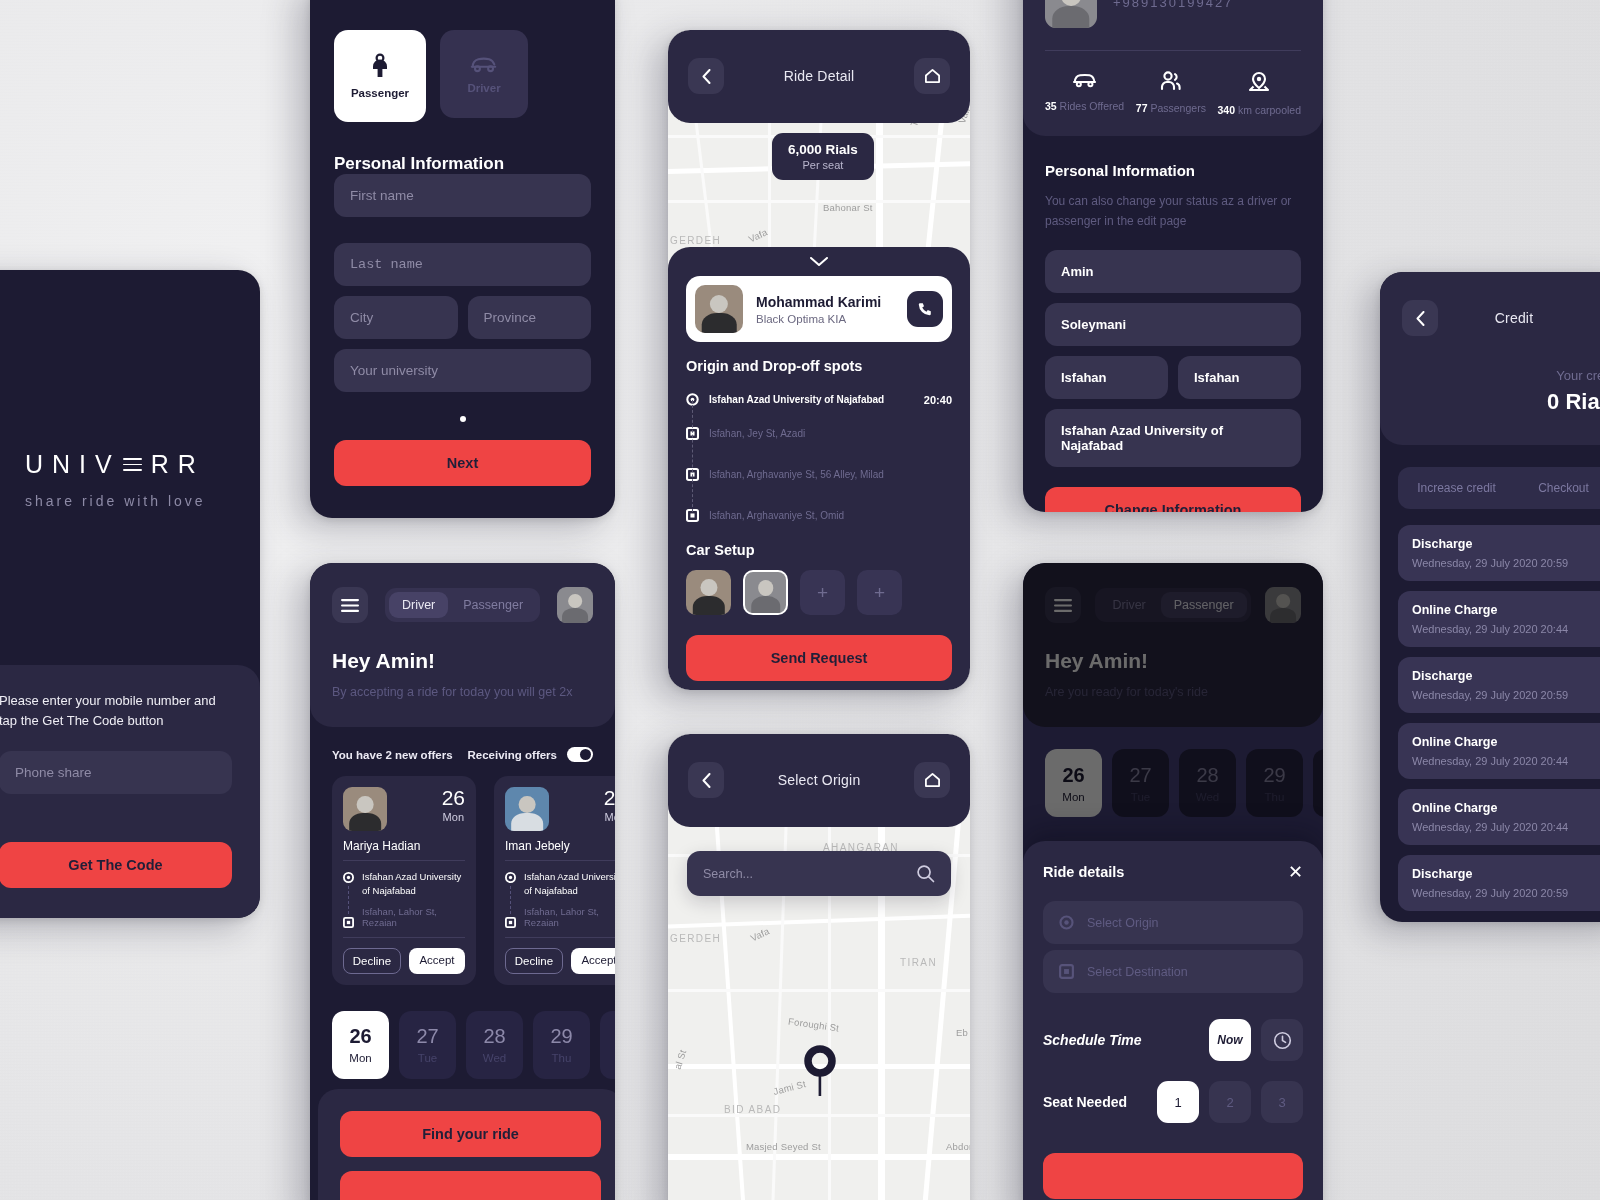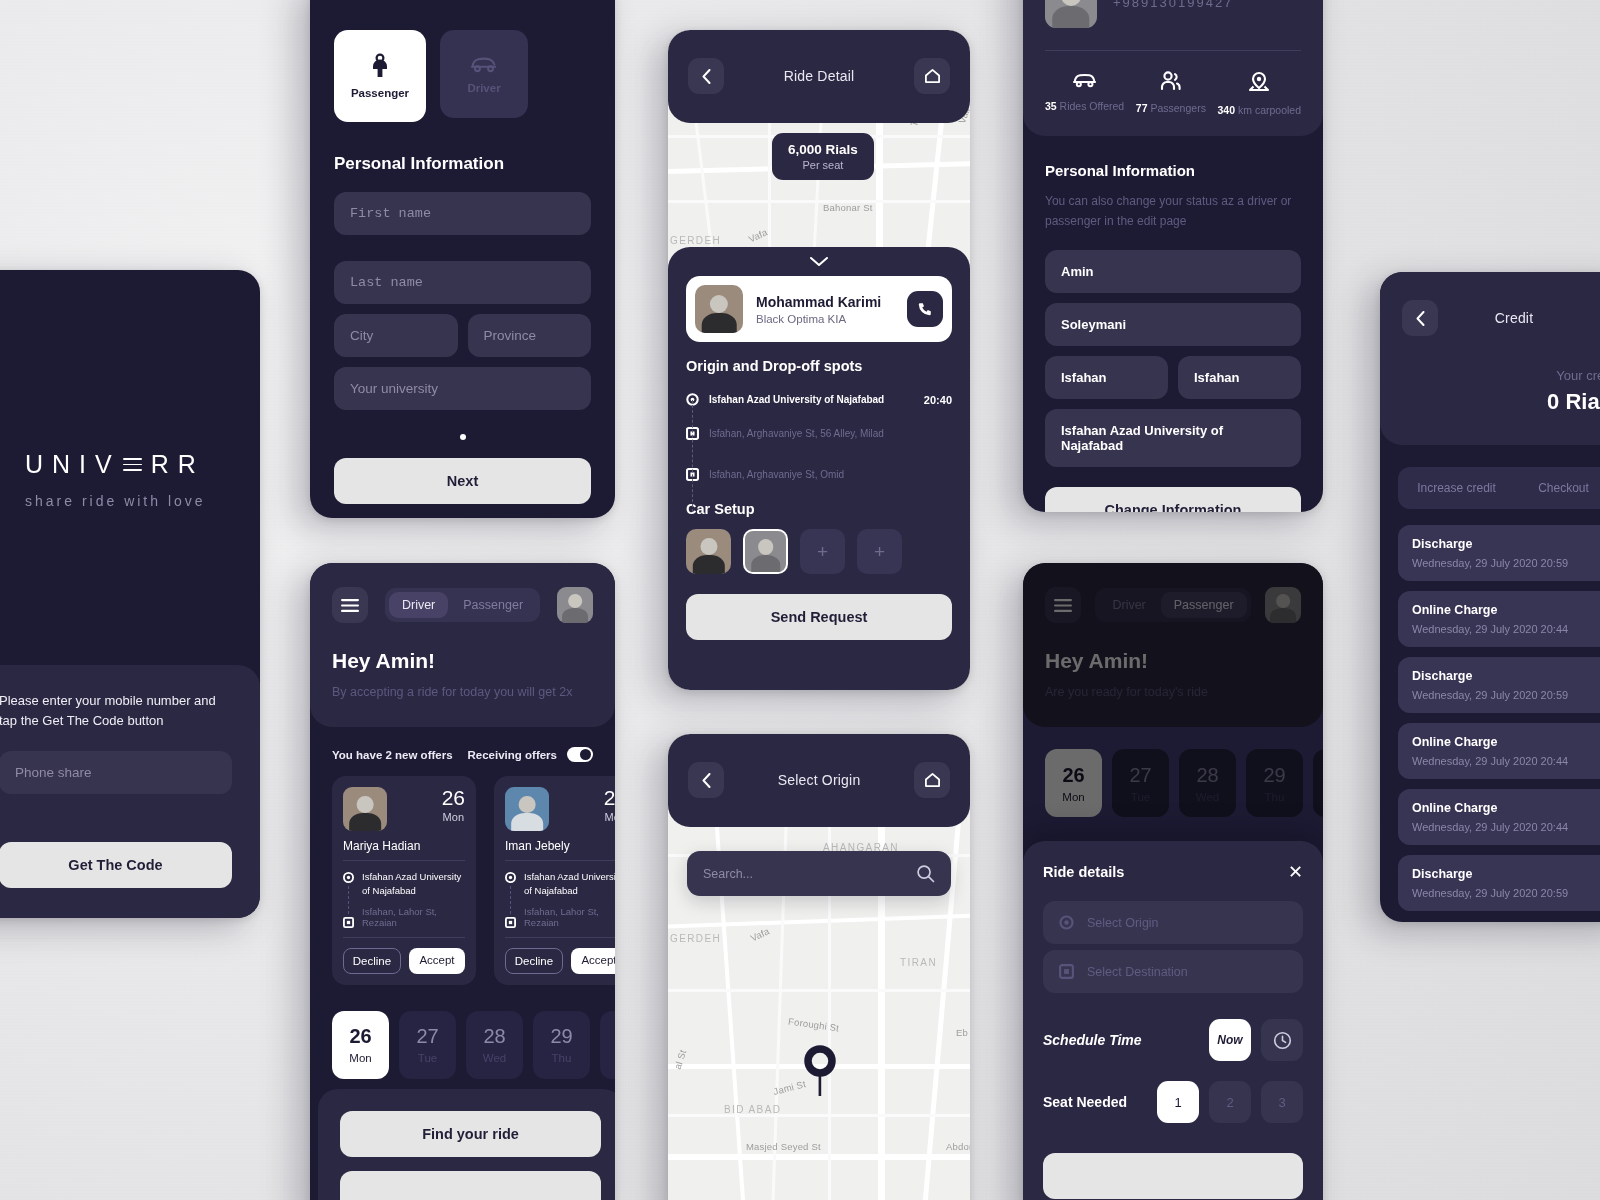--- a/index.html
+++ b/index.html
@@ -36,21 +36,21 @@
     border-radius:22px;
     padding:16px 20px;
     display:flex; align-items:center; justify-content:space-between;
   }
   .sqbtn{
     width:36px;height:36px;border-radius:11px;background:#3a3753;
     display:flex;align-items:center;justify-content:center;flex:none;
   }
   .hdr-title{font-size:14px;color:#e9e8f2;letter-spacing:.2px;}
   .white-btn{
-    background:#e5e5e5;color:#211f38;border-radius:12px;
+    background:#ef4444;color:#211f38;border-radius:12px;
     text-align:center;font-size:14.5px;font-weight:600;padding:15px 0;
   }
   .field{
     background:#373450;border-radius:12px;padding:14px 16px;
     font-size:13.5px;color:#8f8ba6;
   }
   .field.filled{color:#fff;font-weight:600;font-size:13px;}
   .sec-title{font-size:17px;font-weight:700;color:#fff;}
 
   
@@ -160,21 +160,21 @@
         <path d="M3 13h25" stroke="#56527a" stroke-width="2.2" stroke-linecap="round"></path>
         <circle cx="9" cy="15" r="2.6" fill="none" stroke="#56527a" stroke-width="2.2"></circle>
         <circle cx="23" cy="15" r="2.6" fill="none" stroke="#56527a" stroke-width="2.2"></circle>
       </svg>
       <span style="font-size:11.5px;font-weight:600;color:#56527a;">Driver</span>
     </div>
   </div>
 
   <div style="padding:32px 24px 0 24px;">
     <div class="sec-title">Personal Information</div>
-    <div class="field" style="margin-top:18px;font-family:Liberation Mono, monospace;">First name</div>
+    <div class="field" style="">First name</div>
     <div class="field" style="margin-top:26px;font-family:Liberation Mono, monospace;">Last name</div>
     <div style="display:flex;gap:10px;margin-top:10px;">
       <div class="field" style="flex:1;">City</div>
       <div class="field" style="flex:1;">Province</div>
     </div>
     <div class="field" style="margin-top:10px;">Your university</div>
     <div style="display:flex;justify-content:center;margin-top:24px;">
       <span style="width:6px;height:6px;border-radius:50%;background:#fff;display:block;"></span>
     </div>
     <div class="white-btn" style="margin-top:18px;">Next</div>
@@ -381,20 +381,27 @@
 
     <div style="margin-top:12px;position:relative;">
       <i class="timeline-dash" style="left:6px;top:14px;height:112px;"></i>
       <div style="display:flex;align-items:center;gap:10px;height:27px;">
         <svg width="13" height="13" viewBox="0 0 14 14" style="flex:none;background:#2b2843;">
           <circle cx="7" cy="7" r="5.6" fill="none" stroke="#fff" stroke-width="2.2"></circle>
             <circle cx="7" cy="7" r="2" fill="#fff"></circle>
         </svg>
         <span style="font-size:10px;font-weight:700;color:#fff;flex:1;">Isfahan Azad University of Najafabad</span>
         <span style="font-size:11px;font-weight:700;color:#fff;">20:40</span>
+      </div>
+      <div style="display:flex;align-items:center;gap:10px;height:41px;">
+        <svg width="13" height="13" viewBox="0 0 14 14" style="flex:none;background:#2b2843;">
+          <rect x="1.1" y="1.1" width="11.8" height="11.8" rx="1.8" fill="none" stroke="#fff" stroke-width="2.2"></rect>
+            <rect x="4.8" y="4.8" width="4.4" height="4.4" fill="#fff"></rect>
+        </svg>
+        <span style="font-size:10px;color:#6f6b90;flex:1;">Isfahan, Jey St, Azadi</span>
       </div>
       <div style="display:flex;align-items:center;gap:10px;height:41px;">
         <svg width="13" height="13" viewBox="0 0 14 14" style="flex:none;background:#2b2843;">
           <rect x="1.1" y="1.1" width="11.8" height="11.8" rx="1.8" fill="none" stroke="#fff" stroke-width="2.2"></rect>
             <rect x="4.8" y="4.8" width="4.4" height="4.4" fill="#fff"></rect>
         </svg>
         <span style="font-size:10px;color:#6f6b90;flex:1;">Isfahan, Arghavaniye St, 56 Alley, Milad</span>
       </div>
       <div style="display:flex;align-items:center;gap:10px;height:41px;">
         <svg width="13" height="13" viewBox="0 0 14 14" style="flex:none;background:#2b2843;">

